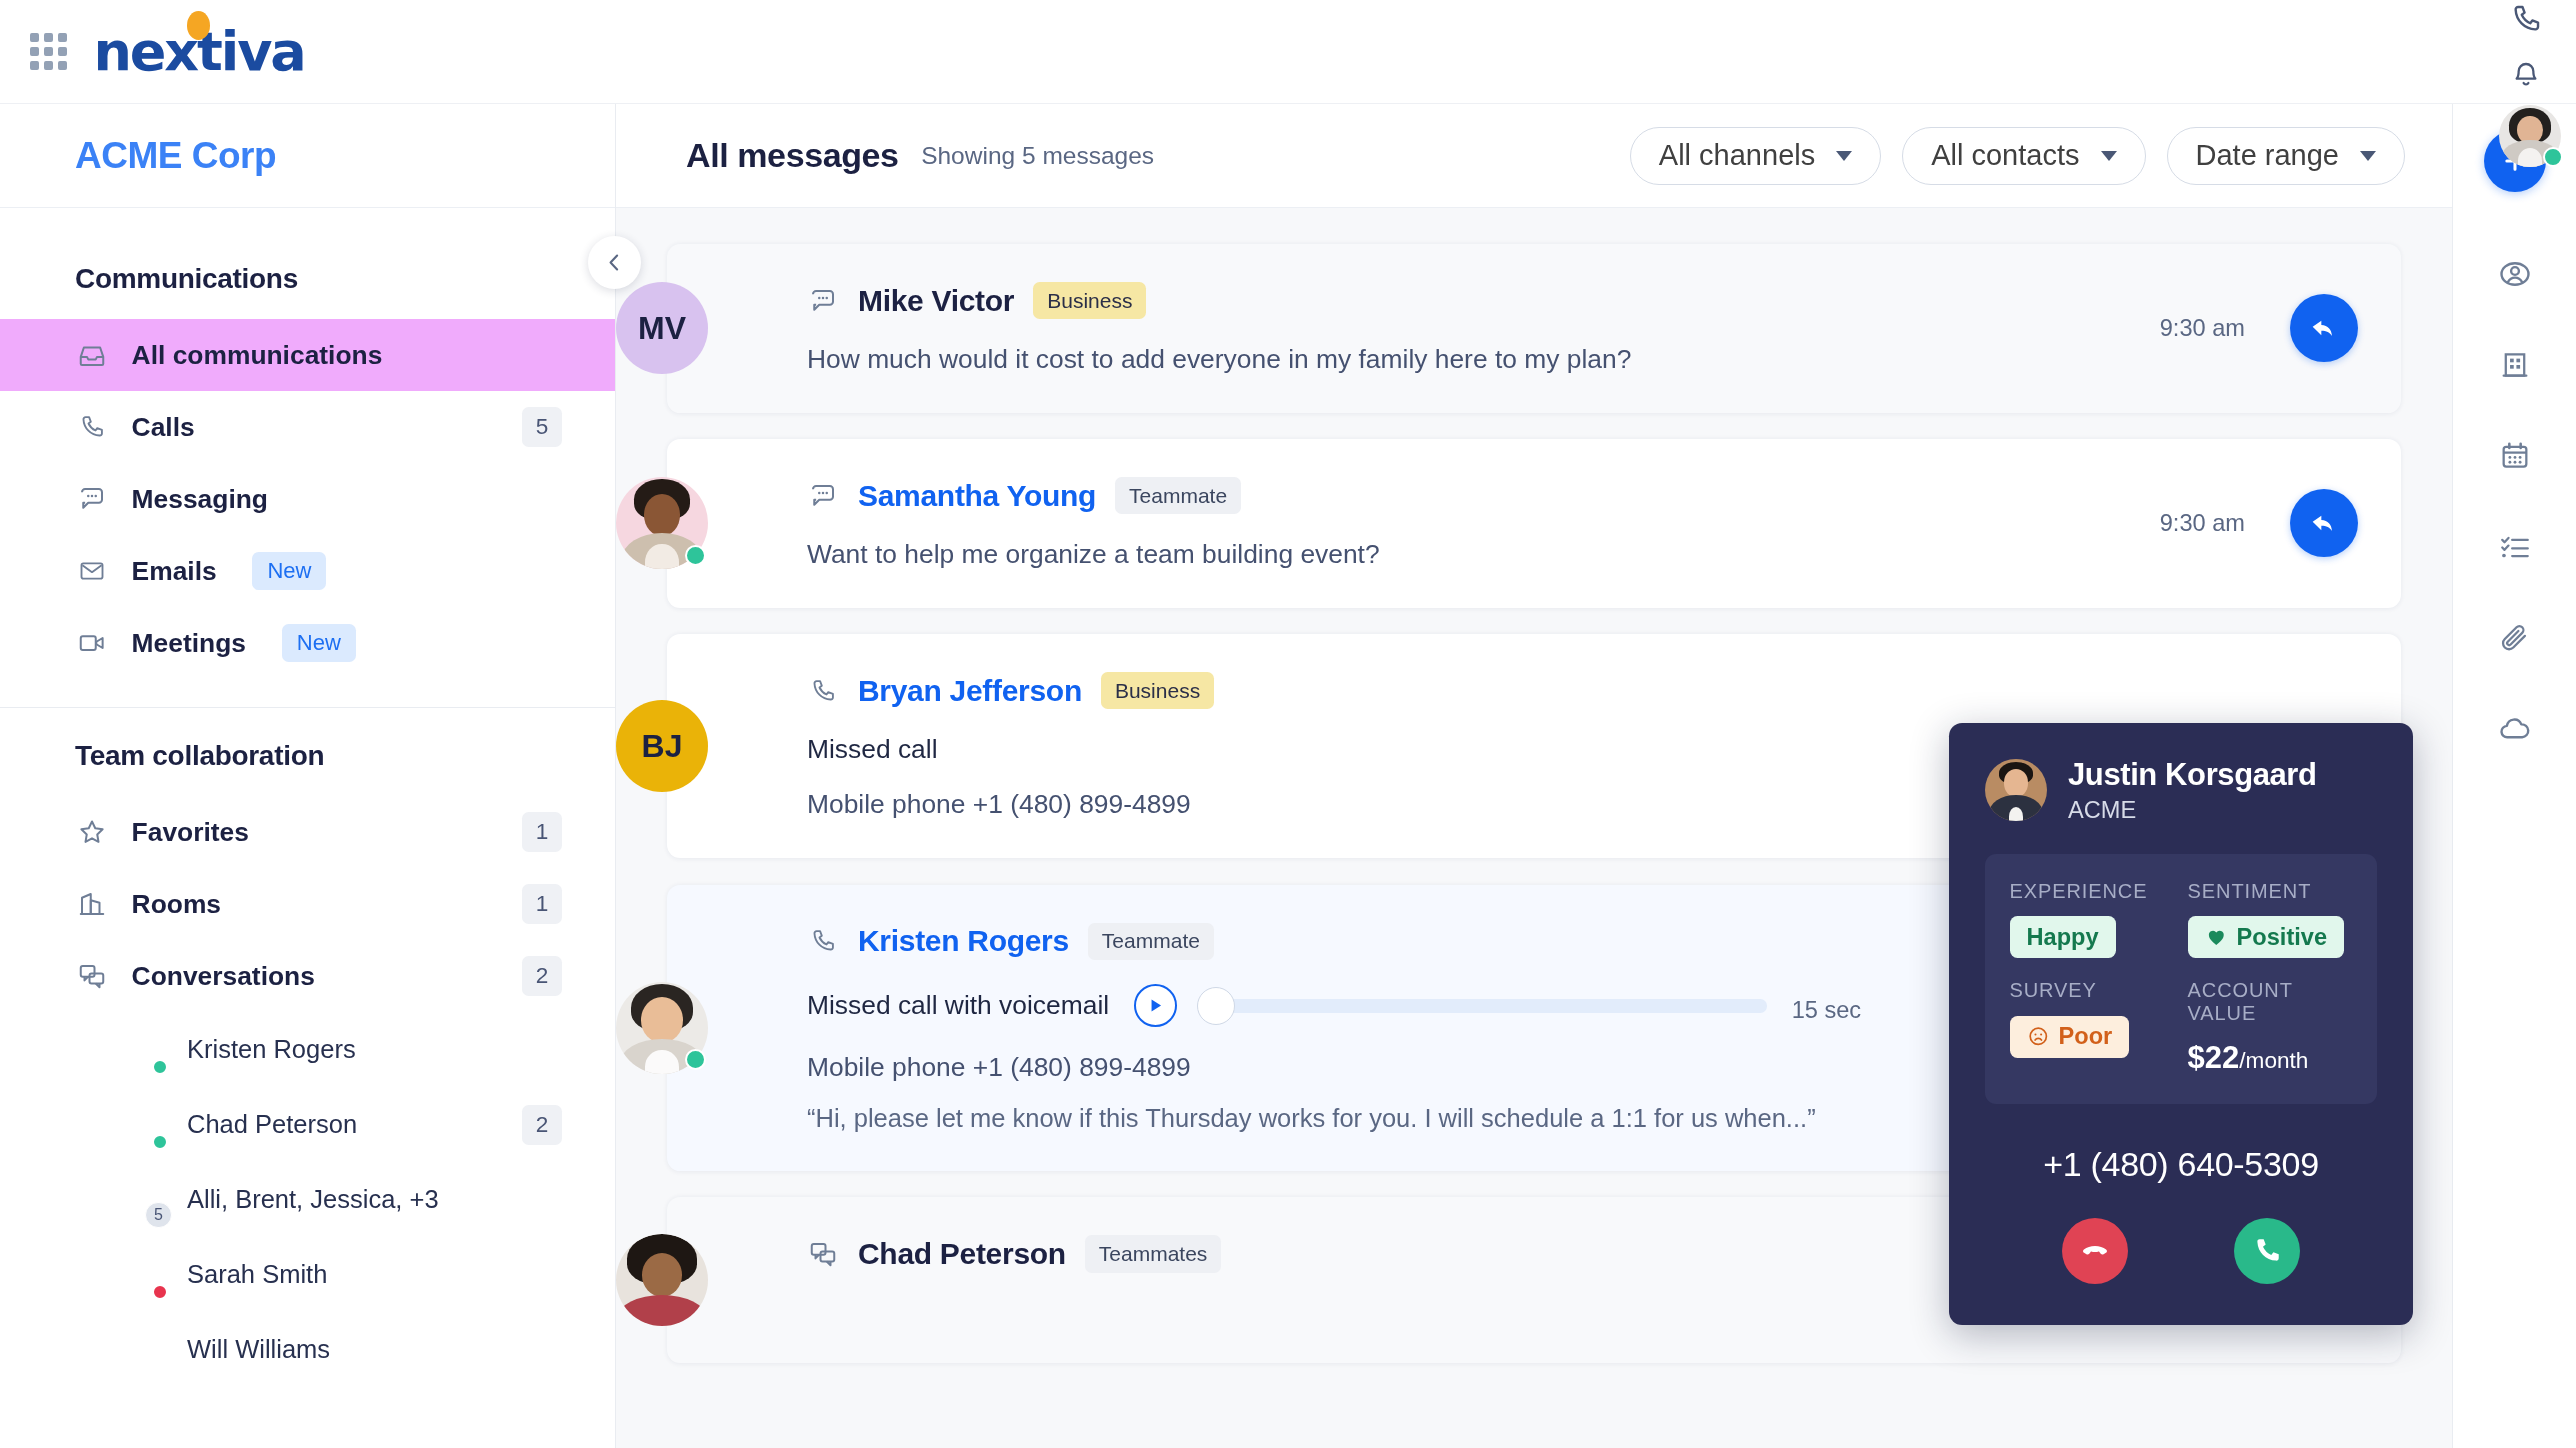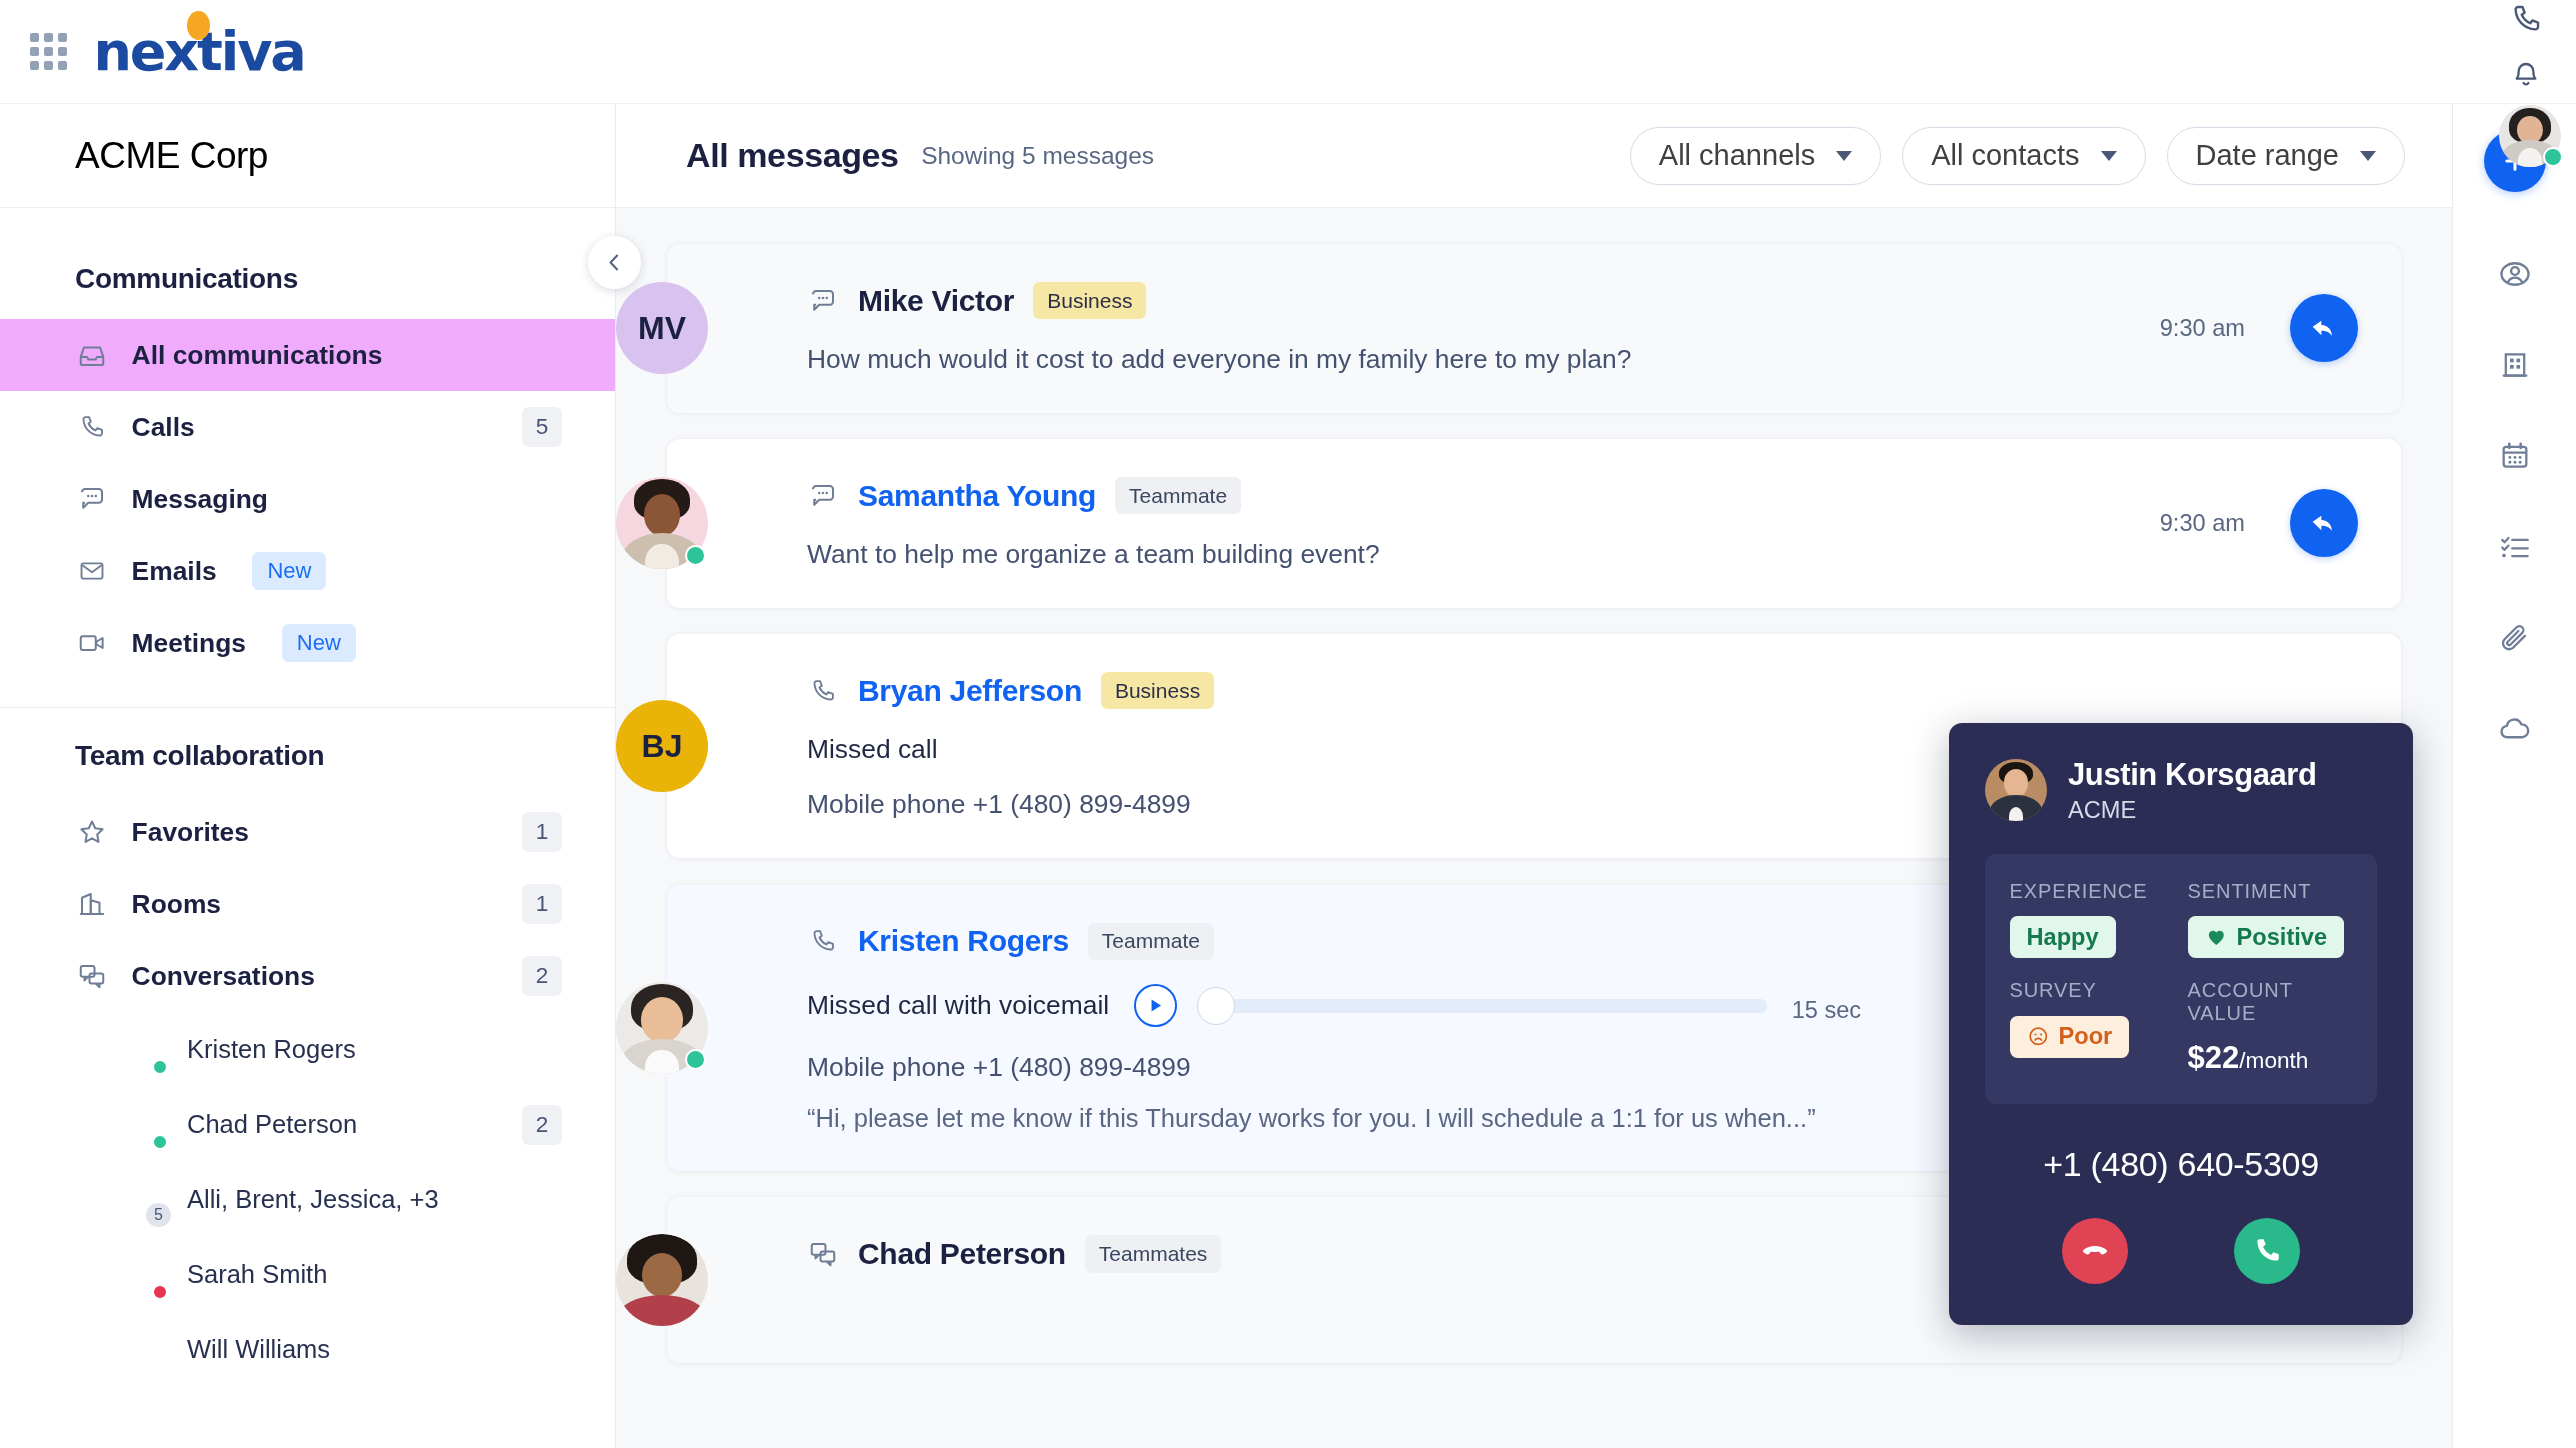--- a/index.html
+++ b/index.html
@@ -58,21 +58,21 @@
 
   
   .sidebar {
     width: 616px; flex: 0 0 616px; background: #fff; position: relative;
     border-right: 0.9px solid #e9ecf1; display:flex; flex-direction: column;
   }
   .org-header {
     height: 104px; display:flex; align-items:center; padding-left: 75px;
     border-bottom: 0.9px solid #eceff4;
   }
-  .org-name { font-size: 37px; font-weight: 400; color: #000000; letter-spacing:-0.5px; }
+  .org-name { font-size: 37px; font-weight: 700; color: #3b82f6; letter-spacing:-0.5px; }
   .collapse-btn {
     position: absolute; right: -26.4px; top: 132px; width: 53px; height: 53px;
     border-radius: 50%; background: #fff; box-shadow: 0 1.9px 9.4px rgba(30,40,70,.16);
     display:flex; align-items:center; justify-content:center; cursor:pointer; z-index: 20;
   }
   .side-scroll { flex:1; overflow:hidden; padding-top: 32px; }
   .side-section-title {
     font-size: 28px; font-weight: 700; color: #1c2142;
     padding: 22.6px 0 24.5px 75px; letter-spacing: -0.3px;
   }

